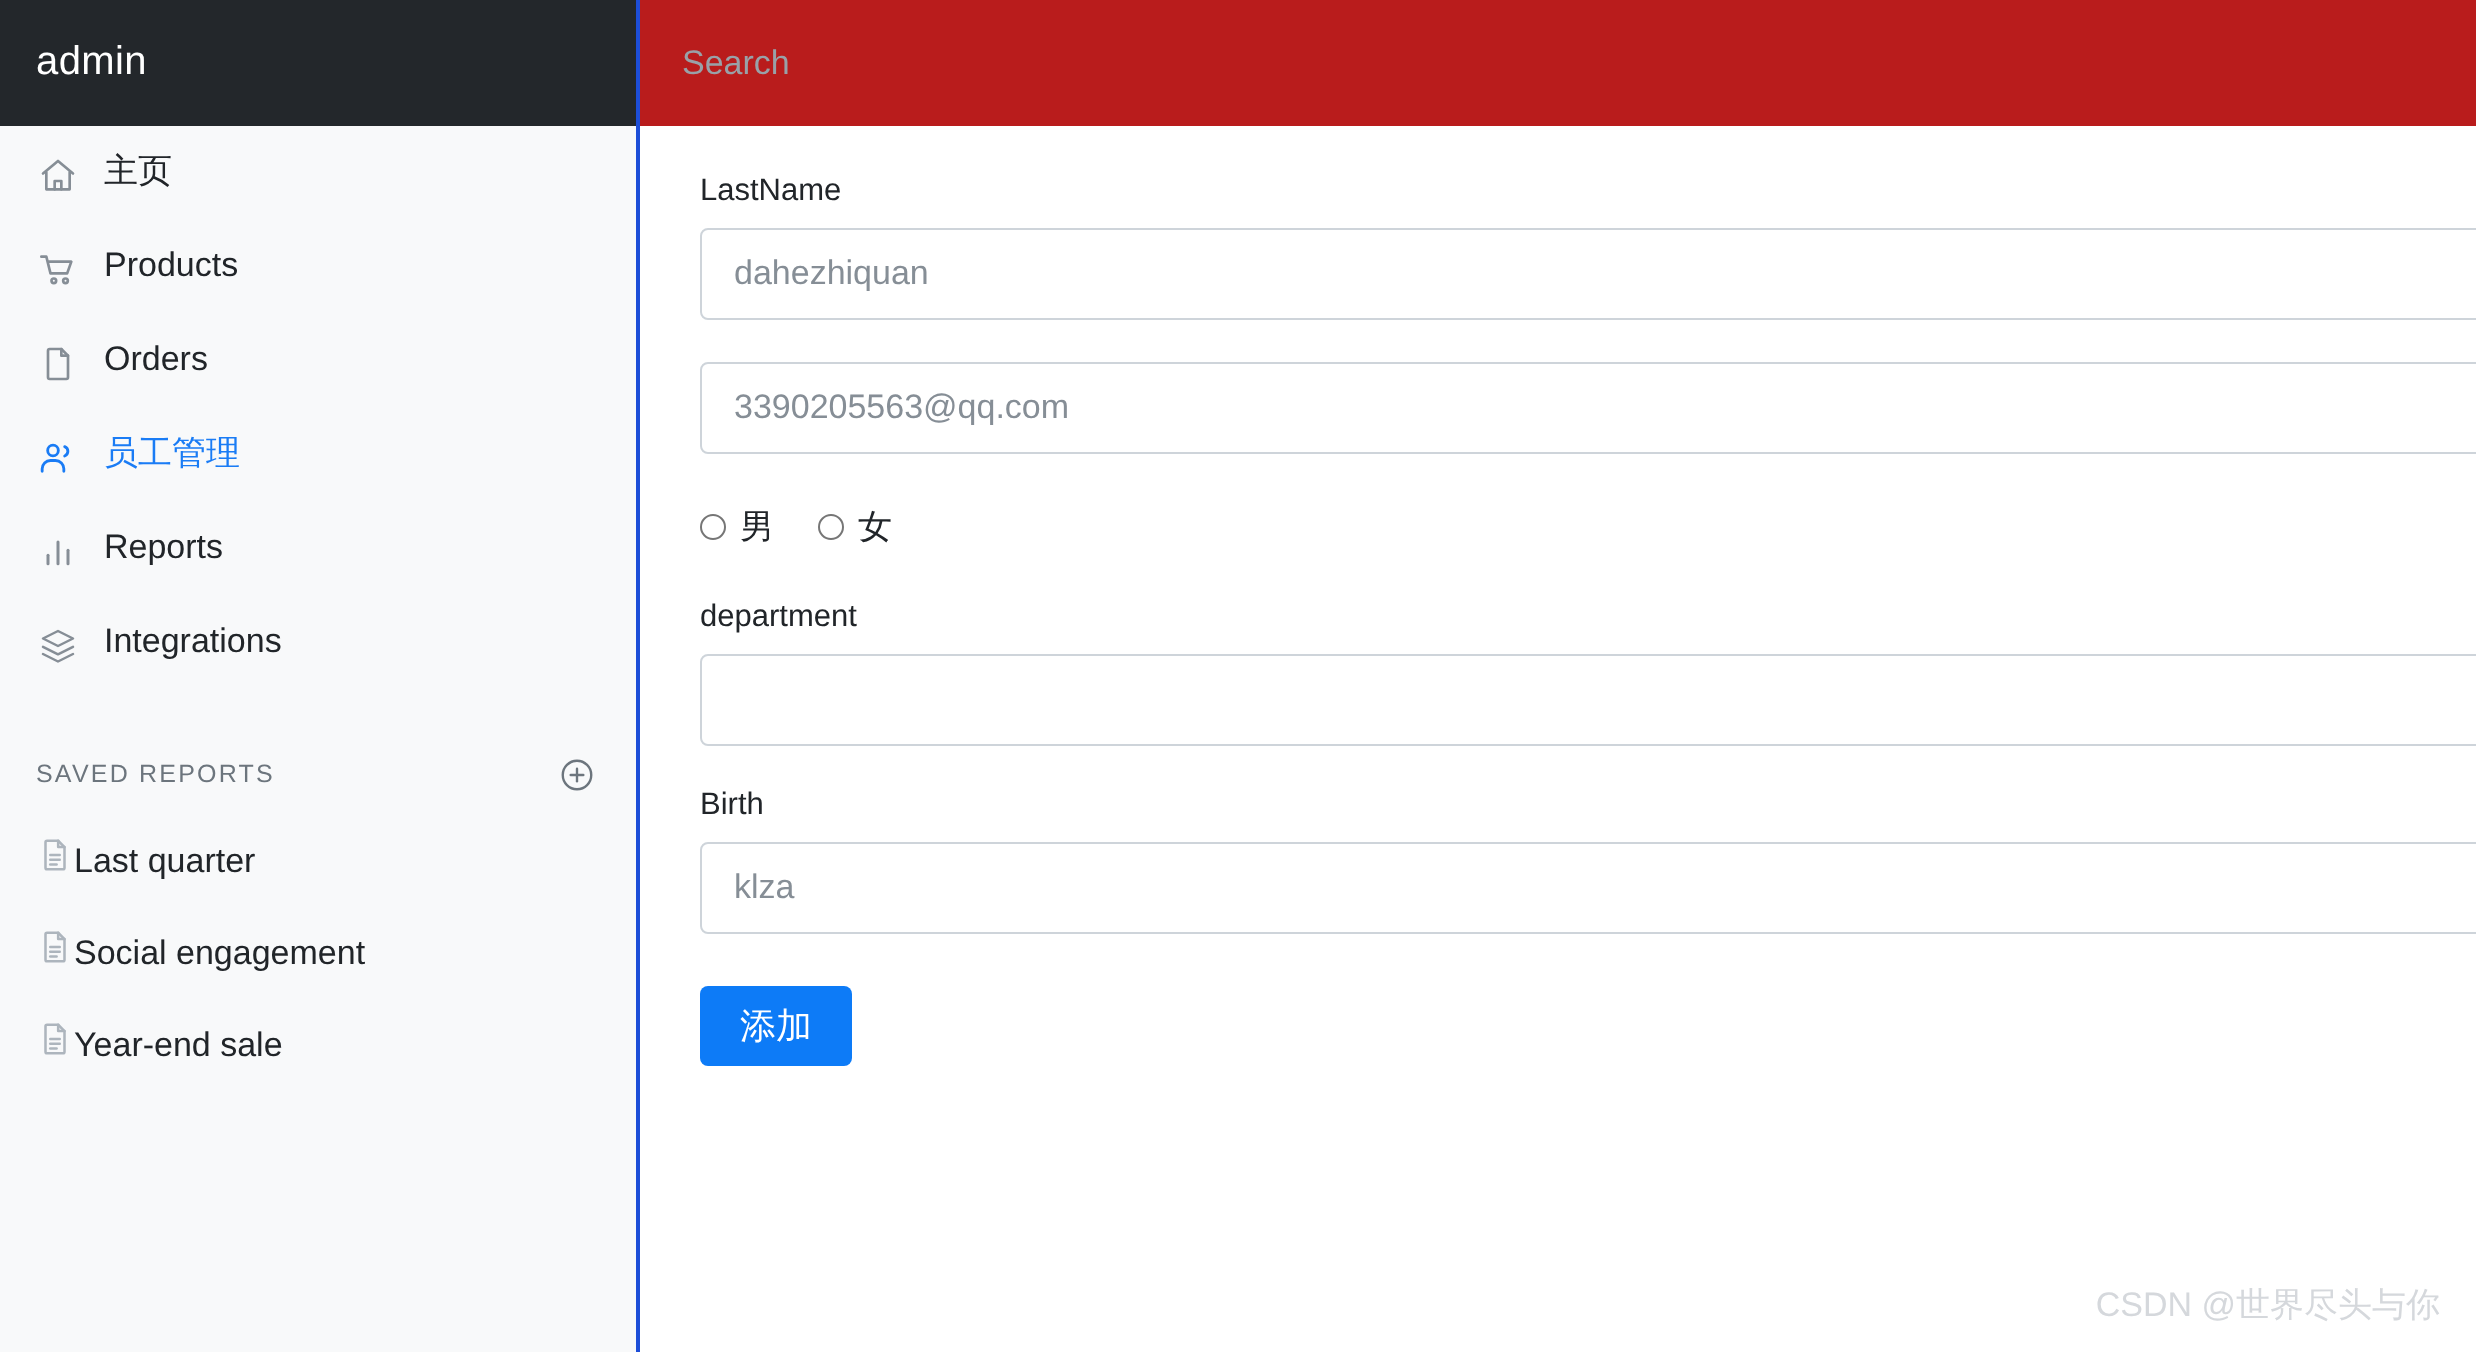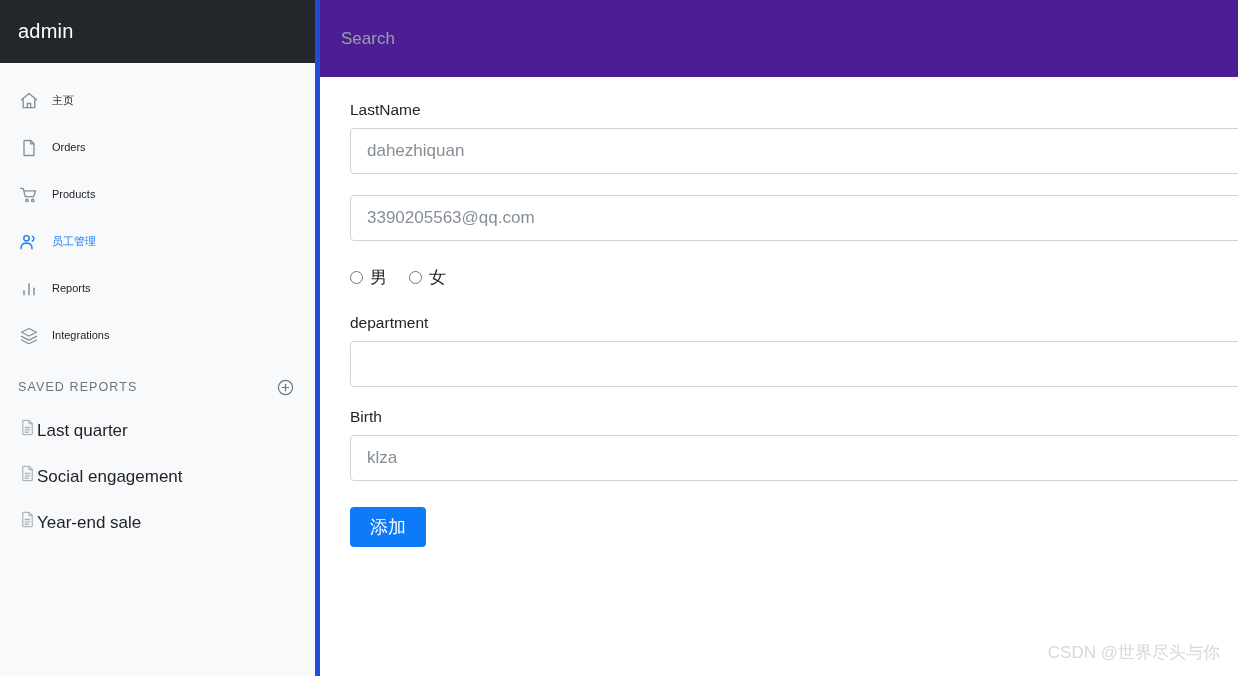--- a/index.html
+++ b/index.html
@@ -13,21 +13,21 @@
     background: #ffffff;
   }
 
   .app { position: relative; width: 1238px; height: 676px; display: flex; }
 
   
   .sidebar {
     width: 320px;
     height: 676px;
     background: #f8f9fa;
-    border-right: 5px solid #1d4ed8;
+    border-right: 2px solid #1d4ed8;
     flex: 0 0 320px;
     display: flex;
     flex-direction: column;
   }
   .sidebar-header {
     height: 63px;
     background: #23272b;
     display: flex;
     align-items: center;
     padding-left: 18px;
@@ -35,25 +35,24 @@
   }
   .sidebar-brand {
     color: #ffffff;
     font-size: 20px;
     letter-spacing: .2px;
   }
   .sidebar-body { padding-top: 14px; }
 
   .nav-item {
     display: flex;
-    align-items: center;
     height: 47px;
     padding-left: 18px;
     color: #212529;
-    font-size: 11px;
+    font-size: 17px;
     cursor: pointer;
     text-decoration: none;
   }
   .nav-item .nav-icon {
     width: 22px;
     height: 22px;
     margin-right: 12px;
     display: flex;
     align-items: center;
     justify-content: center;
@@ -99,22 +98,22 @@
 
   
   .main {
     flex: 1 1 auto;
     height: 676px;
     position: relative;
     background: #ffffff;
     overflow: hidden;
   }
   .topbar {
-    height: 77px;
-    background: #4c1d95;
+    height: 63px;
+    background: #b91c1c;
     display: flex;
     padding-left: 21px;
   }
   .search-input {
     background: transparent;
     border: none;
     outline: none;
     color: #ced4da;
     font-size: 17px;
     font-family: inherit;
@@ -214,36 +213,36 @@
               <path d="M5 9.8V20h14V9.8"></path>
               <path d="M10 20v-5h4v5"></path>
           </svg>
         </span>
         <span class="nav-label">主页</span>
       </div>
 
       <div class="nav-item">
         <span class="nav-icon">
           <svg width="20" height="20" viewBox="0 0 24 24" fill="none" stroke="currentColor" stroke-width="1.6" stroke-linecap="round" stroke-linejoin="round">
-            <path d="M14 3H7a1 1 0 0 0-1 1v16a1 1 0 0 0 1 1h10a1 1 0 0 0 1-1V7z"></path>
-              <path d="M14 3v4h4"></path>
-          </svg>
-        </span>
-        <span class="nav-label">Orders</span>
-      </div>
-
-      <div class="nav-item">
-        <span class="nav-icon">
-          <svg width="20" height="20" viewBox="0 0 24 24" fill="none" stroke="currentColor" stroke-width="1.6" stroke-linecap="round" stroke-linejoin="round">
             <path d="M2 4h3l2.5 10h10L20 7H6"></path>
               <circle cx="9.5" cy="18.5" r="1.4"></circle>
               <circle cx="16.5" cy="18.5" r="1.4"></circle>
           </svg>
         </span>
         <span class="nav-label">Products</span>
+      </div>
+
+      <div class="nav-item">
+        <span class="nav-icon">
+          <svg width="20" height="20" viewBox="0 0 24 24" fill="none" stroke="currentColor" stroke-width="1.6" stroke-linecap="round" stroke-linejoin="round">
+            <path d="M14 3H7a1 1 0 0 0-1 1v16a1 1 0 0 0 1 1h10a1 1 0 0 0 1-1V7z"></path>
+              <path d="M14 3v4h4"></path>
+          </svg>
+        </span>
+        <span class="nav-label">Orders</span>
       </div>
 
       <div class="nav-item active">
         <span class="nav-icon">
           <svg width="20" height="20" viewBox="0 0 24 24" fill="none" stroke="currentColor" stroke-width="1.7" stroke-linecap="round" stroke-linejoin="round">
             <circle cx="9" cy="7.5" r="3.2"></circle>
               <path d="M2.5 20v-1.5A5 5 0 0 1 7.5 13.5h3A5 5 0 0 1 15.5 18.5V20"></path>
               <path d="M16 5.2a3 3 0 0 1 0 5.6"></path>
           </svg>
         </span>

